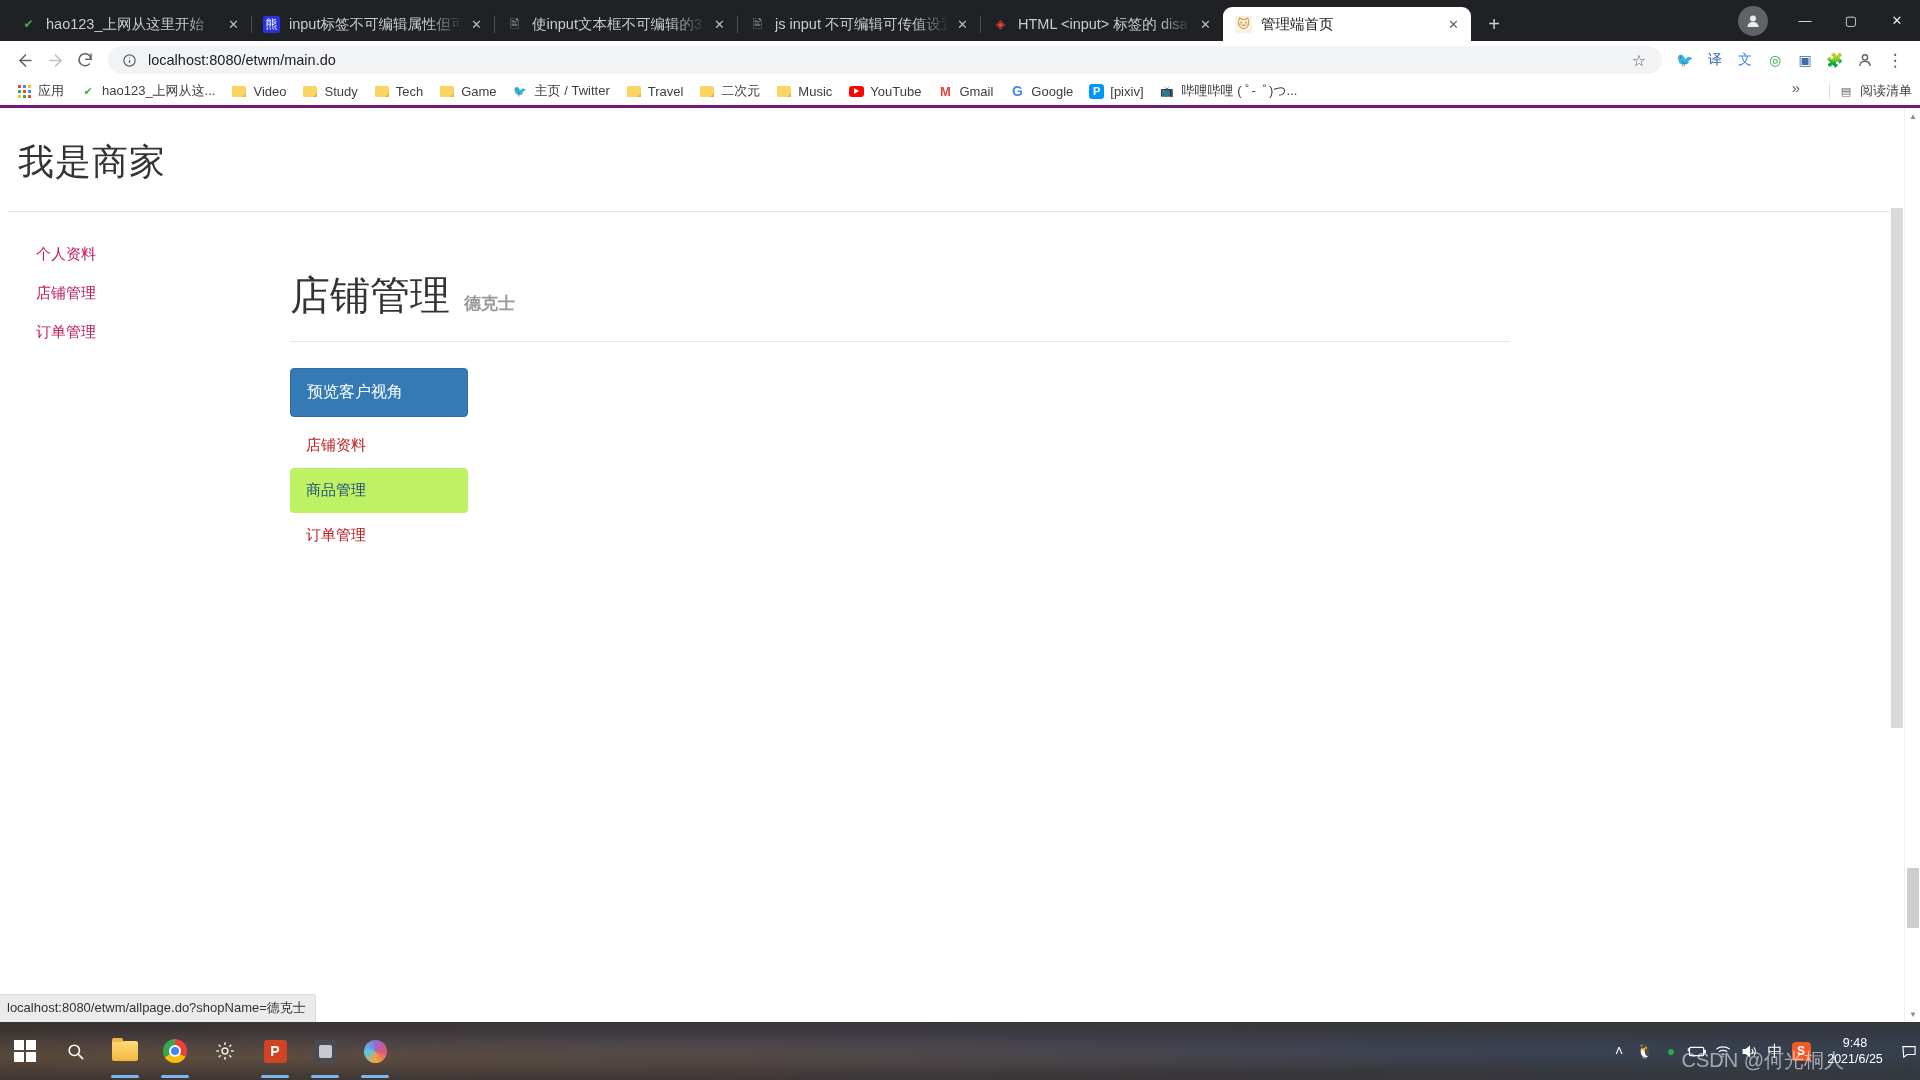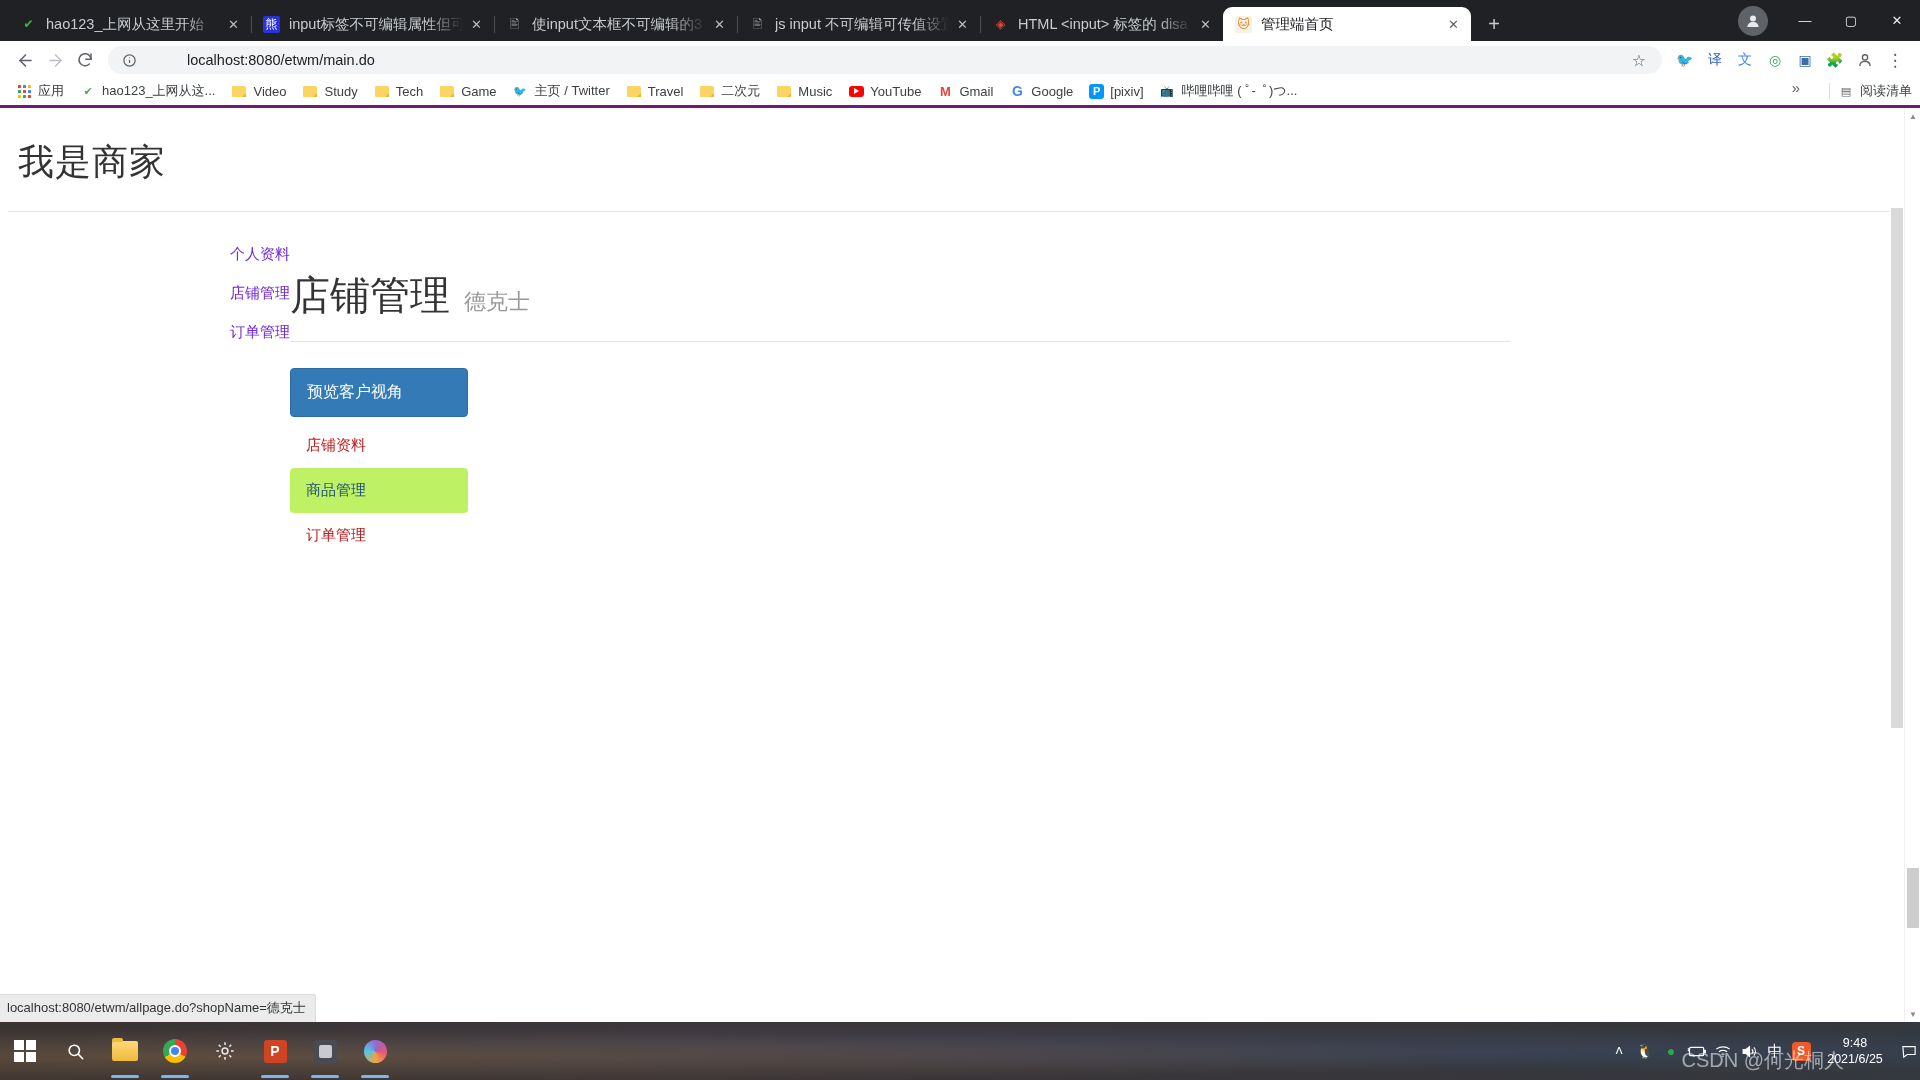--- a/index.html
+++ b/index.html
@@ -86,21 +86,20 @@
   .tb-icon {
     width: 30px; height: 30px; border-radius: 50%;
     display: flex; align-items: center; justify-content: center;
     color: #5f6368; flex-shrink: 0;
   }
   .omnibox {
     flex: 1 1 auto; height: 28px; margin: 0 8px;
     background: #f1f3f4; border-radius: 14px;
     display: flex; align-items: center; padding: 0 6px;
     position: relative;
-    gap: 39px;
   }
   .omnibox-info {
     width: 22px; height: 22px; display: flex; align-items: center;
     justify-content: center; color: #5f6368; flex-shrink: 0; margin-left: 4px;
   }
   .omnibox-url {
     flex: 1 1 auto; font-size: 14.5px; color: #202124;
     padding-left: 8px; white-space: nowrap; overflow: hidden;
   }
   .star { margin-right: 2px; }
@@ -155,32 +154,32 @@
   .page { padding: 0; }
   .page-header {
     font-size: 36px; color: #333; font-weight: normal;
     padding: 30px 0 24px 18px; letter-spacing: 1px;
   }
   .hr-full { border: 0; border-top: 1px solid #e5e5e5; margin: 0 8px 0 8px; }
 
   .columns { display: flex; padding-top: 22px; }
   .side-nav { width: 290px; flex-shrink: 0; padding-left: 36px; }
   .side-nav a {
-    display: block; color: #6d28d9; font-size: 15px;
-    text-decoration: none; padding: 12px 0; line-height: 1; text-align: right;
+    display: block; color: #be185d; font-size: 15px;
+    text-decoration: none; padding: 12px 0; line-height: 1;
   }
   .main-col { flex: 1 1 auto; padding-right: 40px; }
   .main-inner { max-width: 1220px; }
 
   .page-title {
     font-size: 40px; color: #333; font-weight: normal;
     padding: 34px 0 18px 0; display: flex; align-items: baseline;
   }
   .page-title small {
-    font-size: 22px; color: #999; margin-left: 14px; font-weight: normal;
+    font-size: 17px; color: #999; margin-left: 14px; font-weight: bold;
   }
   .hr-main { border: 0; border-top: 1px solid #e5e5e5; margin: 0 0 26px 0; }
 
   .btn-primary {
     display: block; width: 178px; padding: 13px 16px;
     background: #337ab7; border: 1px solid #2e6da4; border-radius: 4px;
     color: #fff; font-size: 16px; text-align: left; text-decoration: none;
     margin-bottom: 6px;
   }
   .list-link {

